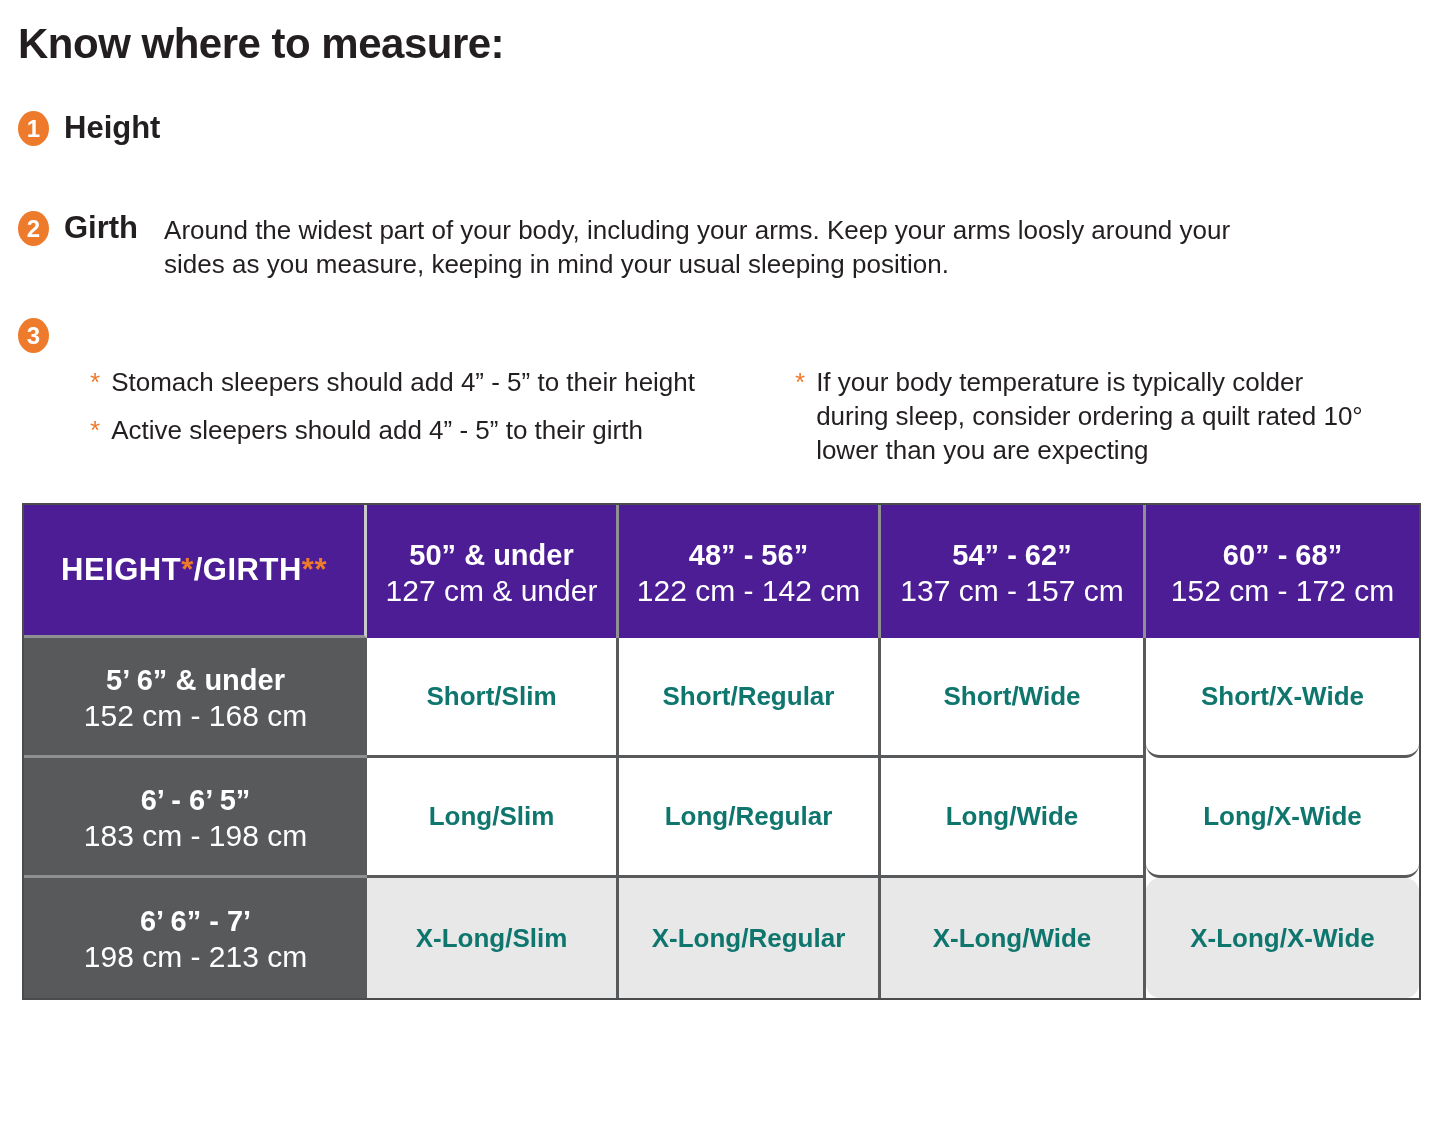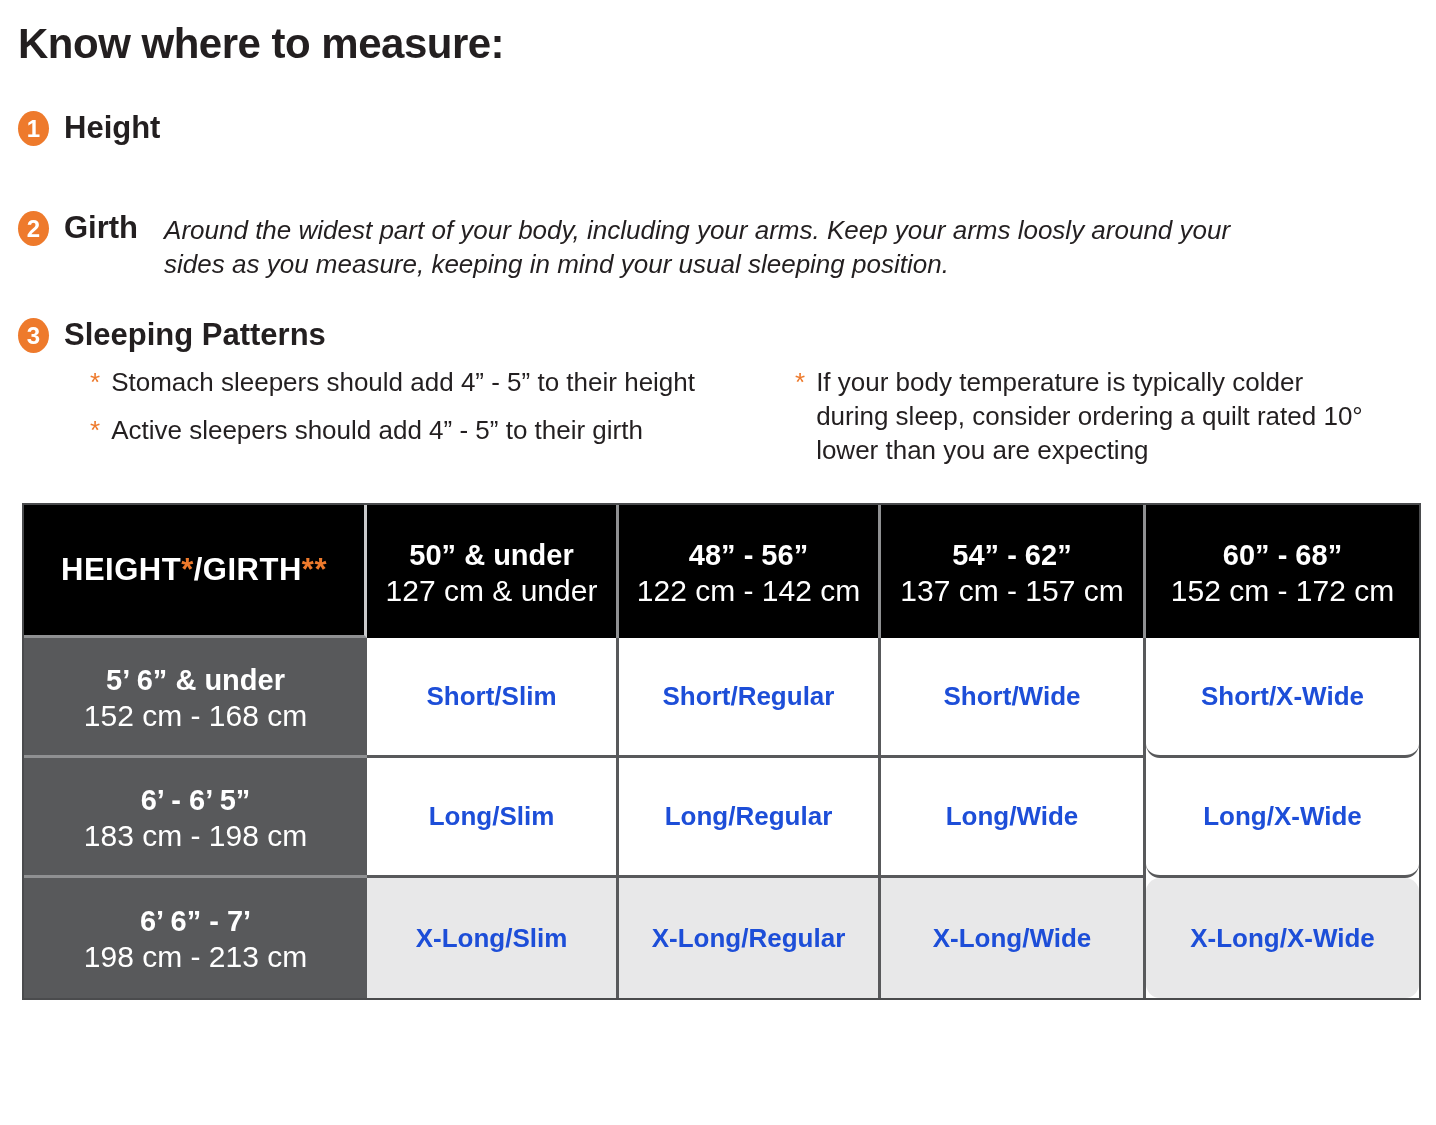--- a/index.html
+++ b/index.html
@@ -39,21 +39,21 @@
   .step-label {
     font-size: 31px; font-weight: bold;
     line-height: 36px;
     margin-right: 26px;
     white-space: nowrap;
   }
   .step-desc {
     font-size: 26px; line-height: 34px;
     padding-top: 3px;
   }
-  .step-2 .step-desc { max-width: 1085px; font-style: italic; }
+  .step-2 .step-desc { max-width: 1085px; }
 
   .notes { display: flex; margin-left: 72px; }
   .notes-left { width: 645px; }
   .note-item { display: flex; font-size: 26px; line-height: 34px; }
   .notes-left .note-item { margin-bottom: 14px; }
   .note-marker {
     color: #ee7a2c; font-size: 26px; font-weight: normal;
     margin-right: 11px; flex: 0 0 auto;
   }
   .notes-right { margin-left: 60px; }
@@ -64,33 +64,33 @@
     table-layout: fixed;
     width: 1395px;
     margin: 36px 0 0 4px;
     border: 2px solid #4a4b4d;
   }
   .size-chart th, .size-chart td {
     padding: 0;
     text-align: center;
     vertical-align: middle;
   }
-  .size-chart thead th { height: 133px; background: #000000; color: #ffffff; }
+  .size-chart thead th { height: 133px; background: #4c1d95; color: #ffffff; }
   .size-chart thead th.colhead { border-right: 3px solid #8f9092; }
   .size-chart thead th.colhead:last-child { border-right: none; }
   .size-chart th.corner { border-right: 3px solid #c9cacc; border-bottom: 3px solid #8f9092; }
 
   .size-chart tbody th.rowhead {
     background: #58595b; color: #ffffff;
     border-bottom: 3px solid #8f9092;
   }
   .size-chart tbody tr { height: 120px; }
   .size-chart tbody tr:last-child th.rowhead { border-bottom: none; }
   .size-chart tbody td {
-    font-size: 26px; font-weight: bold; color: #1d4ed8;
+    font-size: 26px; font-weight: bold; color: #0f766e;
     border-right: 3px solid #58595b;
     border-bottom: 3px solid #58595b;
   }
   .size-chart tbody td:last-child { border-right: none; border-radius: 14px; }
   .size-chart tbody tr:last-child td { border-bottom: none; margin-left: 16px; }
   .size-chart tbody tr.row-white td { background: #ffffff; }
   .size-chart tbody tr.row-light td { background: #e8e8e9; }
 
   .corner-text { font-size: 31px; font-weight: bold; letter-spacing: 0.5px; }
   .orange-mark { color: #ee7a2c; }
@@ -110,21 +110,20 @@
   </div>
 
   <div class="step step-2">
     <span class="badge">2</span>
     <span class="step-label">Girth</span>
     <span class="step-desc">Around the widest part of your body, including your arms. Keep your arms loosly around your sides as you measure, keeping in mind your usual sleeping position.</span>
   </div>
 
   <div class="step step-3">
     <span class="badge">3</span>
-    <span class="step-label">Sleeping Patterns</span>
   </div>
 
   <div class="notes">
     <div class="notes-left">
       <div class="note-item">
         <span class="note-marker">*</span>
         <span class="note-text">Stomach sleepers should add 4” - 5” to their height</span>
       </div>
       <div class="note-item">
         <span class="note-marker">*</span>

